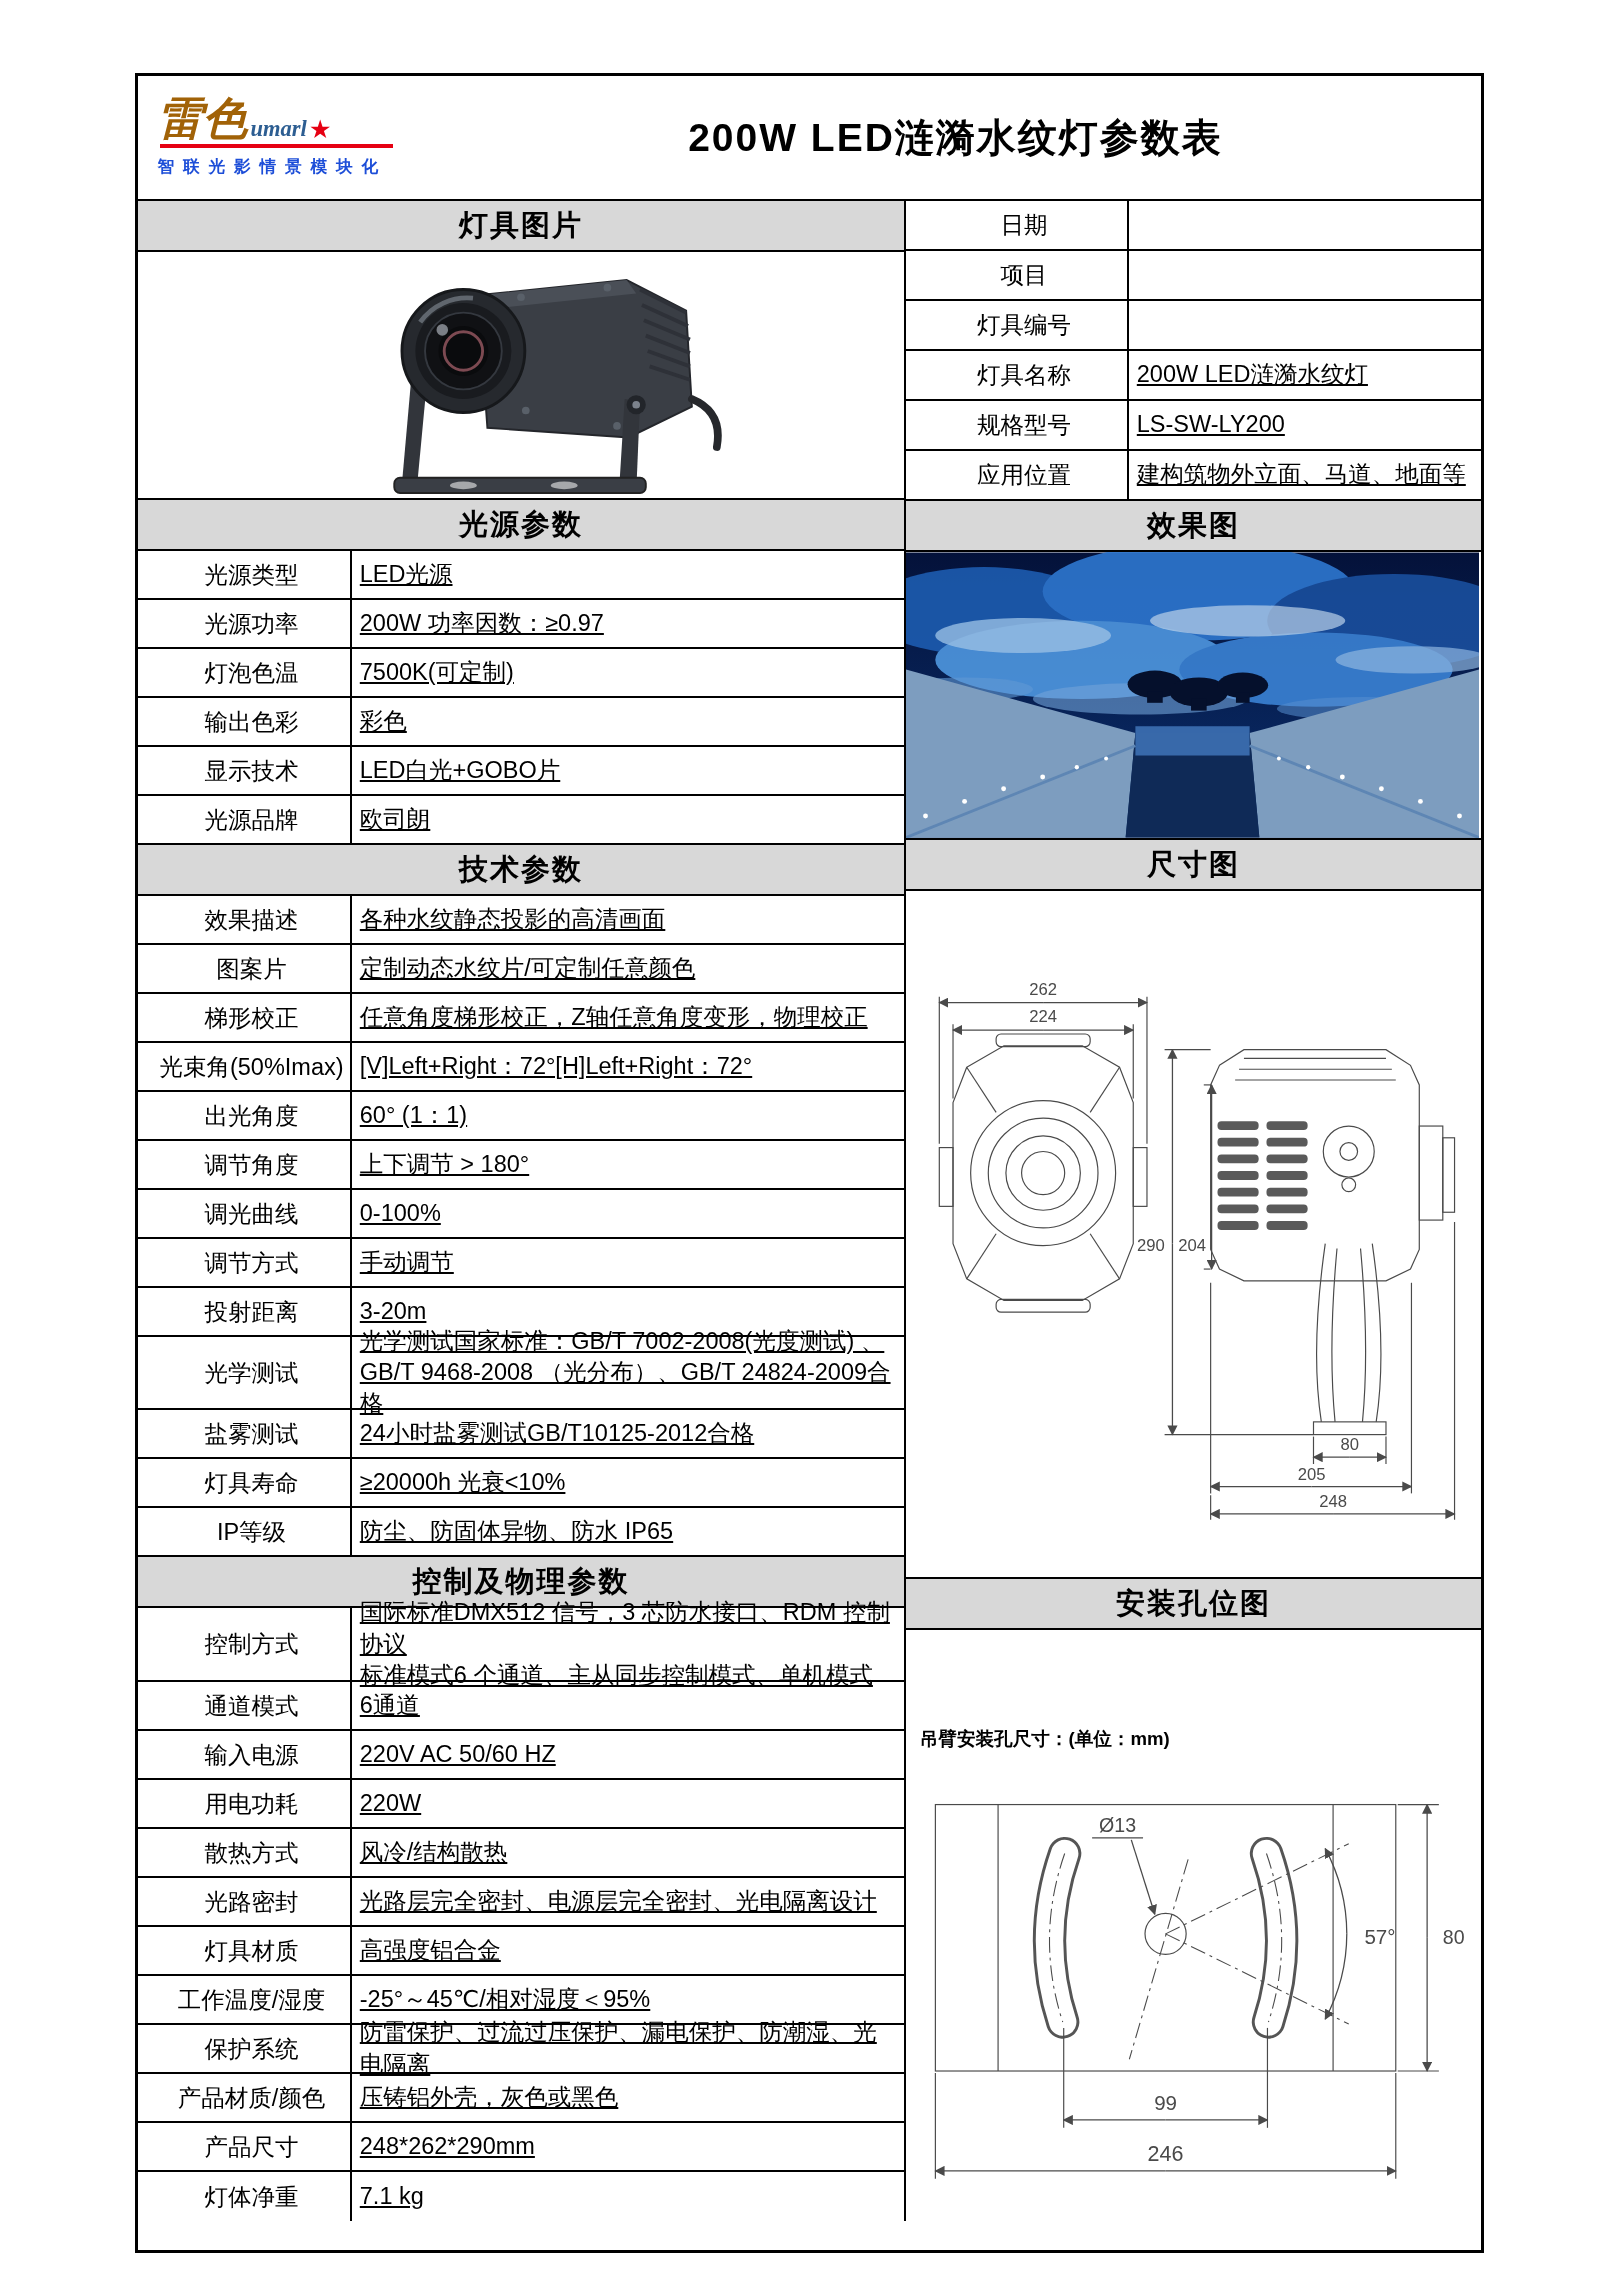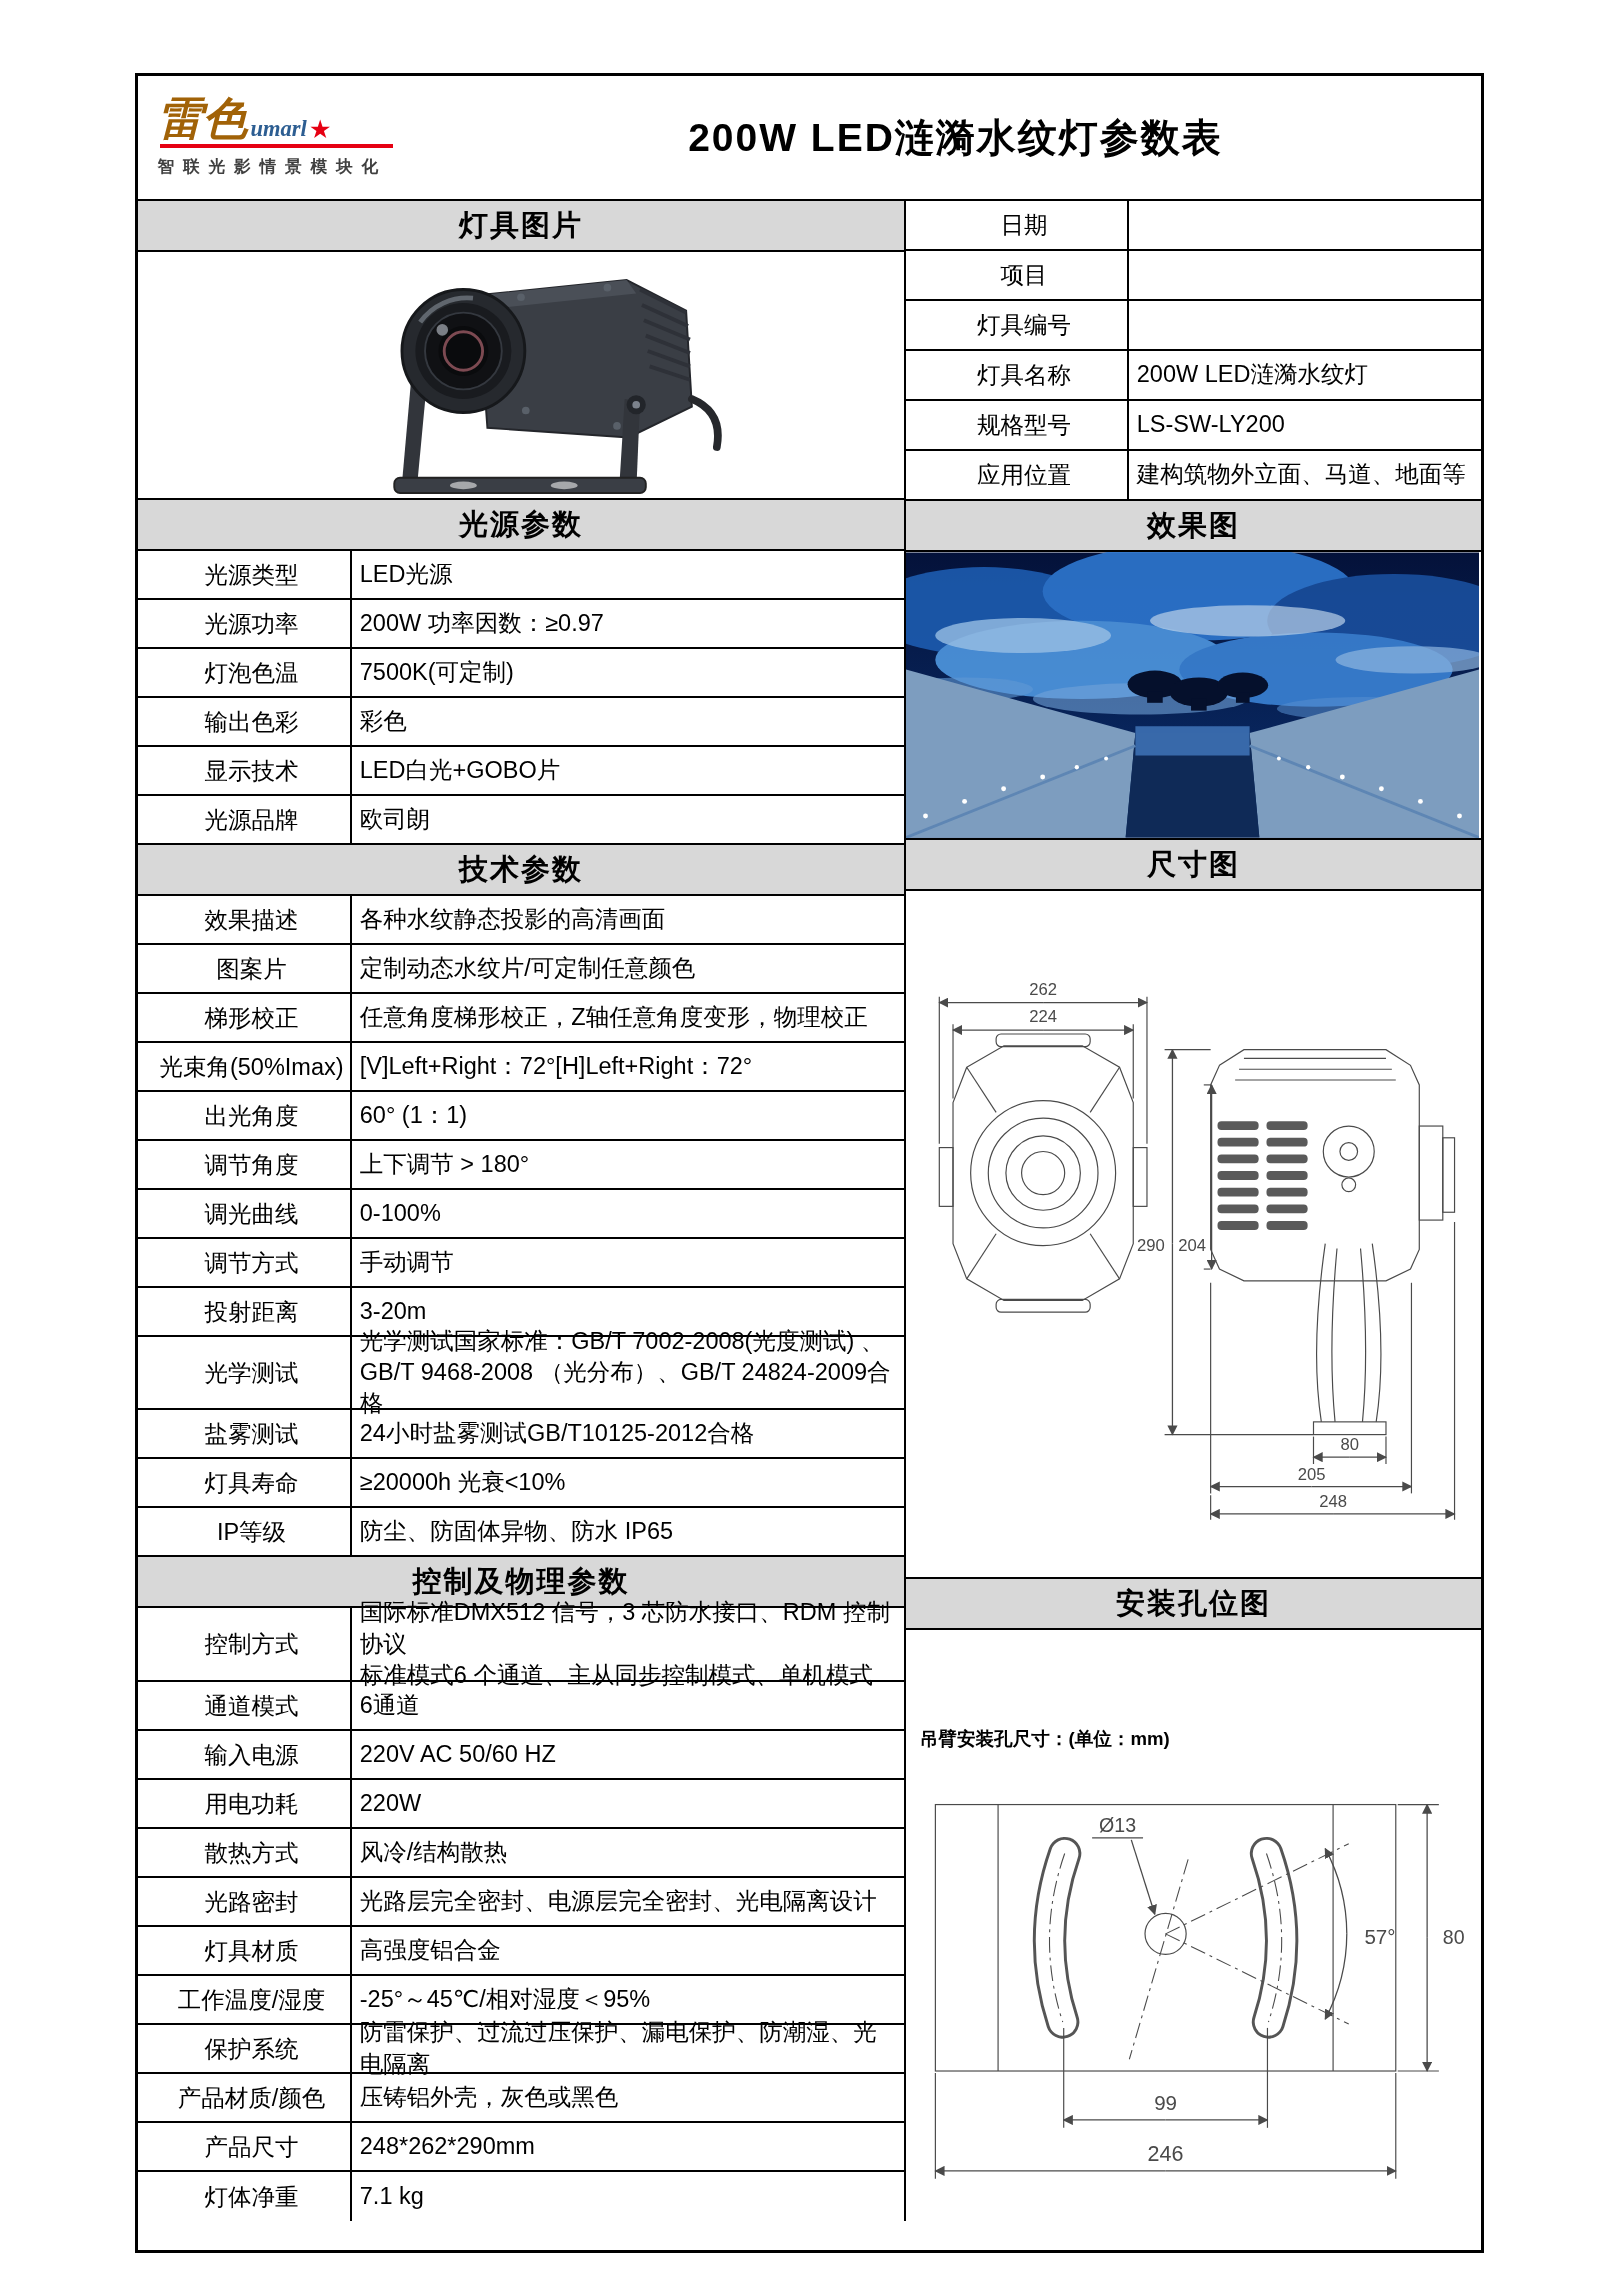--- a/index.html
+++ b/index.html
@@ -7,37 +7,37 @@
   .page { position:relative; width:1620px; height:2292px; background:#ffffff; overflow:hidden; }
   .sheet { position:absolute; left:135px; top:73px; width:1349px; border:3.9px solid #000; background:#fff; }
 
   .tophdr { height:125px; display:flex; align-items:center; border-bottom:2.9px solid #000; }
   .logo { width:299px; padding-left:19.6px; }
   .logo-row { display:flex; align-items:flex-end; }
   .logo-cn { font-family:"Liberation Serif","DejaVu Serif",serif; font-style:italic; font-weight:bold; font-size:45px; color:#a16207; line-height:1; }
   .logo-en { font-family:"Liberation Serif","DejaVu Serif",serif; font-style:italic; font-weight:bold; font-size:22.5px; color:#2d5e92; margin-left:2.9px; line-height:1.1; }
   .logo-star { color:#e60012; font-size:25.5px; line-height:1; margin-left:2px; }
   .logo-line { width:233px; height:3.9px; background:#e60012; margin:2px 0 6.9px 2px; }
-  .logo-tag { font-size:16.7px; font-weight:bold; letter-spacing:8.8px; color:#404040; white-space:nowrap; }
+  .logo-tag { font-size:16.7px; font-weight:bold; letter-spacing:8.8px; color:#1d4ed8; white-space:nowrap; }
   .title { flex:1; text-align:center; font-size:39px; font-weight:bold; letter-spacing:2px; padding-right:7px; }
 
   .cols { display:flex; align-items:flex-start; }
   .col-l { width:881px; border-right:2.9px solid #000; }
   .col-r { width:575px; }
 
   .hdr { height:51px; background:#d8d8d8; border-bottom:2px solid #000;
          display:flex; align-items:center; justify-content:center;
          font-size:29px; font-weight:bold; letter-spacing:2px; }
   .row { display:flex; border-bottom:2px solid #000; height:49px; font-size:23.5px; }
   .row.tall { height:73px; }
   .row.tall2 { height:74px; }
   .lbl { width:199px; flex:0 0 199px; border-right:2px solid #000; display:flex;
          align-items:center; justify-content:center; text-align:center; padding:0 3px;margin-left:15px; }
   .val { flex:1; display:flex; align-items:center; padding:2px 7.8px;
-         white-space:pre-line; line-height:1.32; }
+         white-space:pre-line; line-height:1.32;text-decoration:underline; }
   .col-r .lbl { width:208px; flex:0 0 208px; }
   .irow { height:50px; }
 
   .photo-cell { height:248px; border-bottom:2px solid #000; display:flex; align-items:center; justify-content:center; }
   .effect-cell { height:288px; border-bottom:2px solid #000; }
   .effect-cell svg { display:block; }
   .dim-cell { height:659px; border-bottom:2px solid #000; }
   .dim-cell svg { display:block; margin-top:29px; }
   .mount-cell { height:620px; position:relative;padding-left:33px; }
   .mount-note { position:absolute; left:13.7px; top:96px; font-size:18.6px; font-weight:bold; }

